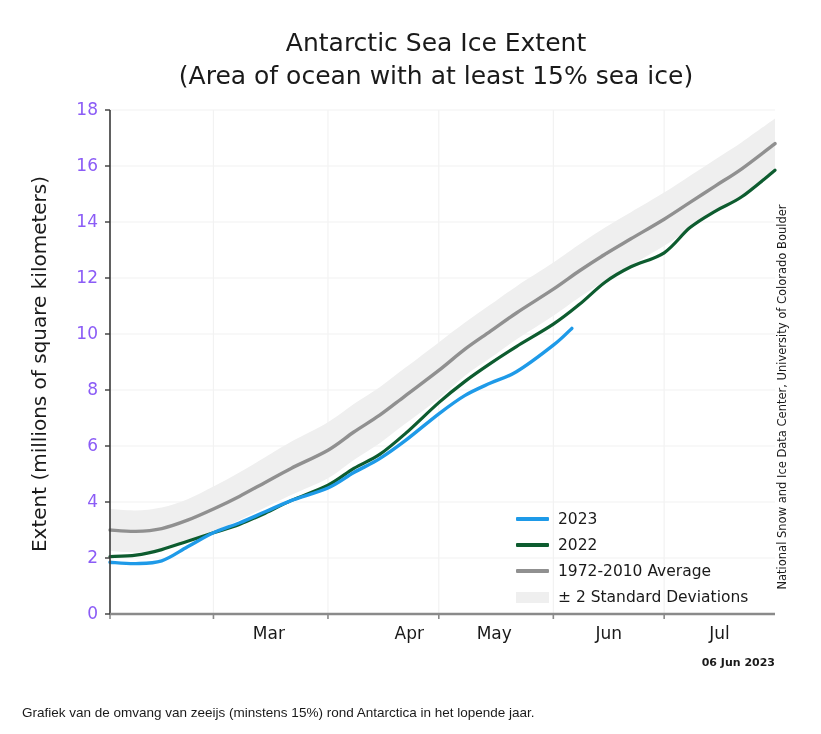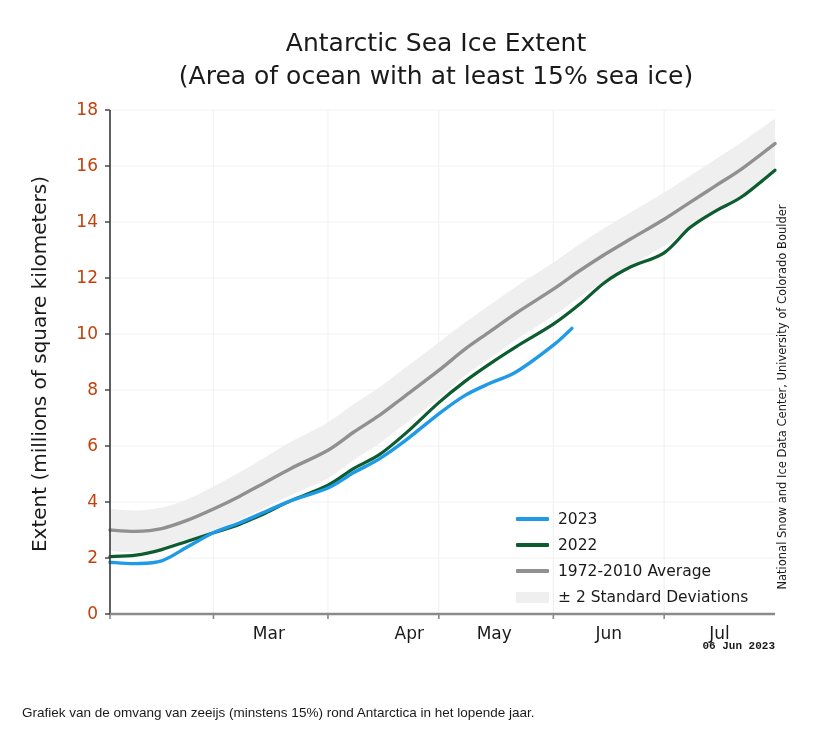--- a/index.html
+++ b/index.html
@@ -19,30 +19,30 @@
     transform:rotate(-90deg);transform-origin:center center;
     text-align:center;font-size:20px;color:#1a1a1a;
   }
   .credit{
     position:absolute;left:562px;top:390px;width:440px;
     transform:rotate(-90deg);transform-origin:center center;
     text-align:center;font-size:11.5px;color:#1a1a1a;
     font-family:"DejaVu Sans", sans-serif;
   }
   .datestamp{
-    position:absolute;right:46px;top:640px;font-size:11px;
-    color:#1a1a1a;font-weight:600;font-family:Liberation Mono, monospace;
+    position:absolute;right:46px;top:656px;font-size:11px;
+    color:#1a1a1a;font-weight:600;
   }
   .caption{
     position:absolute;left:22px;top:705px;font-size:13.5px;
     color:#1a1a1a;font-family:"Liberation Sans", sans-serif;
   }
   .ytick-label{
     position:absolute;text-align:right;width:36px;
-    font-size:17px;color:#c2410c;
+    font-size:17px;color:#8b5cf6;
   }
   .xtick-label{
     position:absolute;text-align:center;width:90px;
     font-size:17px;color:#1a1a1a;
   }
   .legend{
     position:absolute;left:516px;top:506px;width:250px;
     font-size:15.5px;color:#1a1a1a;
   }
   .legend-row{display:flex;align-items:center;height:26px;}

